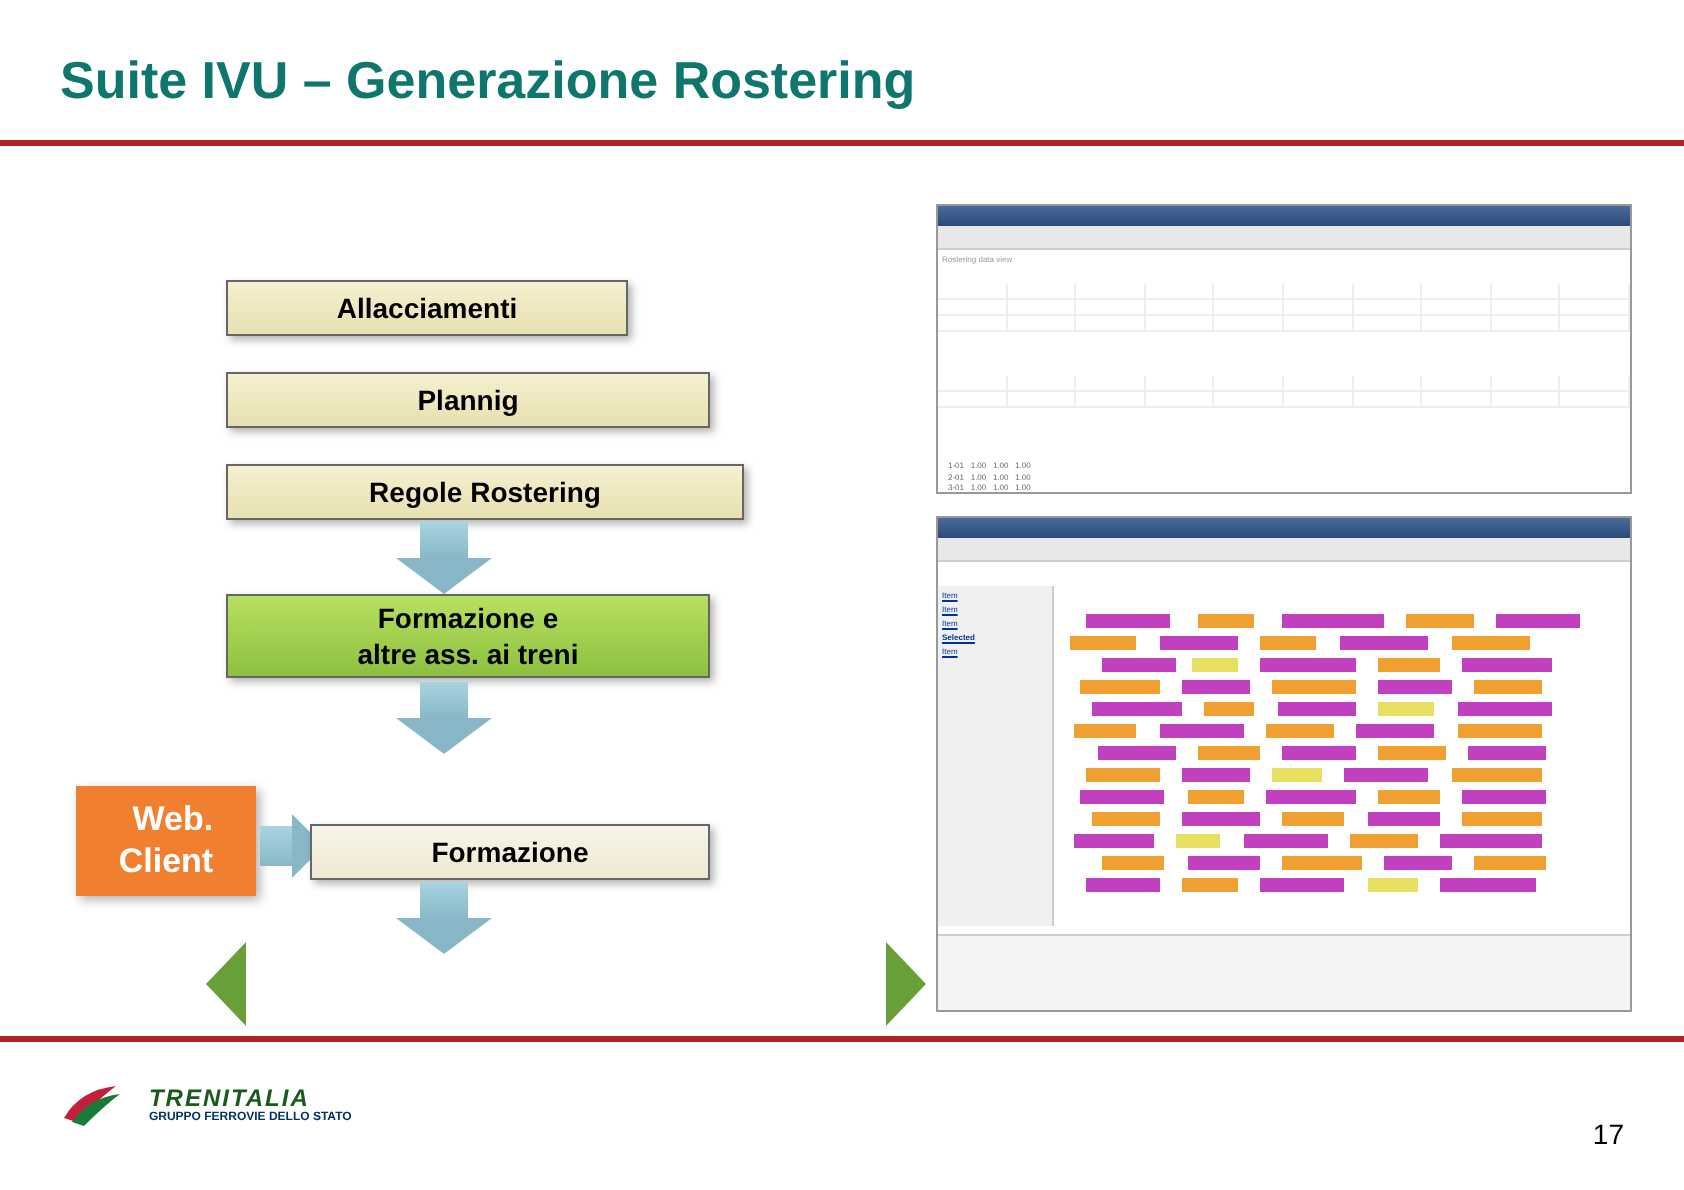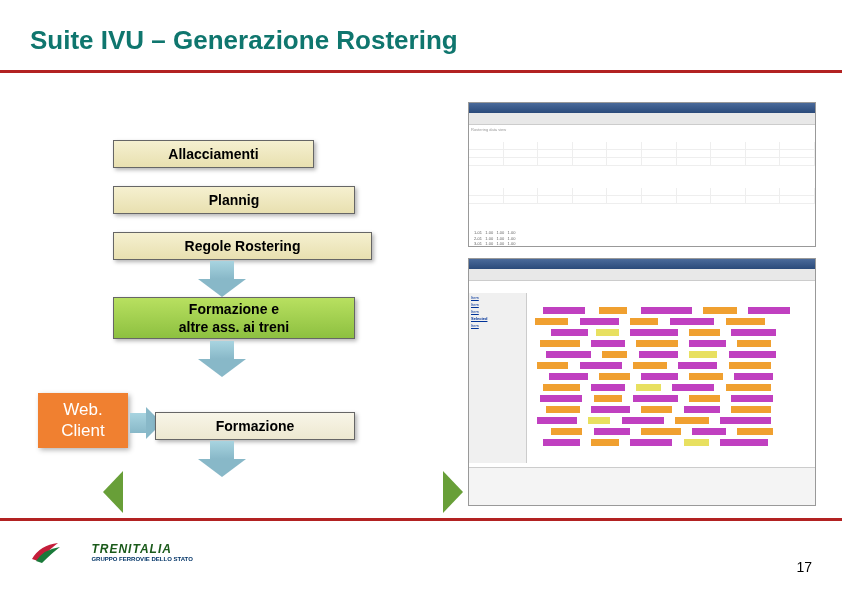--- a/index.html
+++ b/index.html
@@ -9,21 +9,21 @@
 .rl1{top:70px}.rl2{top:518px}
 .box{border:1px solid #666;font-weight:bold;text-align:center;display:flex;align-items:center;justify-content:center;box-shadow:2px 2px 4px rgba(0,0,0,.3)}
 .khaki{background:linear-gradient(#f5f0d0,#e8e0b0)}
 .green{background:linear-gradient(#b8e060,#8dc040)}
 .bone{background:linear-gradient(#f8f5e8,#ede8d0)}
 .b-alla{position:absolute;top:140px;left:113px;width:201px;height:28px;font-size:14px}
 .b-agen{position:absolute;top:186px;left:113px;width:242px;height:28px;font-size:14px}
 .b-rego{position:absolute;top:232px;left:113px;width:259px;height:28px;font-size:14px}
 .b-form{position:absolute;top:297px;left:113px;width:242px;height:42px;font-size:14px;line-height:1.3}
 .b-rich{position:absolute;top:412px;left:155px;width:200px;height:28px;font-size:14px}
-.webclient{position:absolute;top:393px;left:38px;width:90px;height:55px;background:#f08030;color:#fff;font-weight:normal;font-size:17px;display:flex;align-items:center;justify-content:center;text-align:center;line-height:1.2;box-shadow:2px 2px 5px rgba(0,0,0,.3)}
+.webclient{position:absolute;top:393px;left:38px;width:90px;height:55px;background:#f08030;color:#fff;font-weight:bold;font-size:17px;display:flex;align-items:center;justify-content:center;text-align:right;line-height:1.2;box-shadow:2px 2px 5px rgba(0,0,0,.3)}
 .arrow-down{position:absolute;width:0;height:0}
 .ad-body{width:24px;height:18px;background:linear-gradient(#a8d4e0,#88b8c8);margin:0 auto}
 .ad-head{width:0;height:0;border-left:24px solid transparent;border-right:24px solid transparent;border-top:18px solid #88b8c8;margin-left:-12px}
 .ar1{left:210px;top:261px}
 .ar2{left:210px;top:341px}
 .ar3{left:210px;top:441px}
 .arrow-right{position:absolute;top:413px;left:130px}
 .arb{width:16px;height:20px;background:linear-gradient(#a8d4e0,#88b8c8)}
 .arh{position:absolute;top:-6px;left:16px;width:0;height:0;border-top:16px solid transparent;border-bottom:16px solid transparent;border-left:16px solid #88b8c8}
 .planning-arrow{position:absolute;top:478px;left:103px;width:360px;height:28px}
@@ -41,21 +41,21 @@
 .fake-row{height:8px;border-bottom:1px solid #eee;display:flex}
 .fc{flex:1;border-right:1px solid #eee;font-size:3px;color:#888;padding:1px}
 .gantt-area{position:absolute;top:25px;left:60px;right:5px;height:150px}
 .gantt-row{height:10px;position:relative;margin-bottom:1px}
 .gbar{position:absolute;height:7px;top:1px}
 .gp{background:#c040c0}.go{background:#f0a030}.gy{background:#e8e060}
 .sc2-side{position:absolute;left:0;top:12px;width:58px;height:170px;background:#f0f0f0;border-right:1px solid #ccc;font-size:4px;color:#555;padding:2px}
 .sc2-bottom{position:absolute;bottom:0;left:0;right:0;height:40px;background:#f4f4f4;border-top:1px solid #ccc}
 .logo-area{position:absolute;bottom:18px;left:30px;width:180px;height:40px}
 .logo-swoosh{width:35px;height:30px;display:inline-block;vertical-align:middle}
-.logo-text{display:inline-block;vertical-align:middle;margin-left:22px}
+.logo-text{display:inline-block;vertical-align:middle;margin-left:5px}
 .lt1{font-size:12px;font-weight:bold;color:#1a5a1a;font-style:italic;letter-spacing:1px}
 .lt2{font-size:6px;color:#003366;font-weight:bold}
 .page-num{position:absolute;bottom:20px;right:30px;font-size:14px;color:#000}
 .fake-text{font-size:4px;color:#999;padding:2px}
 .stat-block{position:absolute;bottom:2px;left:5px;font-size:4px;color:#666;line-height:1.3}
 </style>
 </head>
 <body>
 
 <div class="title">Suite IVU – Generazione Rostering</div>

